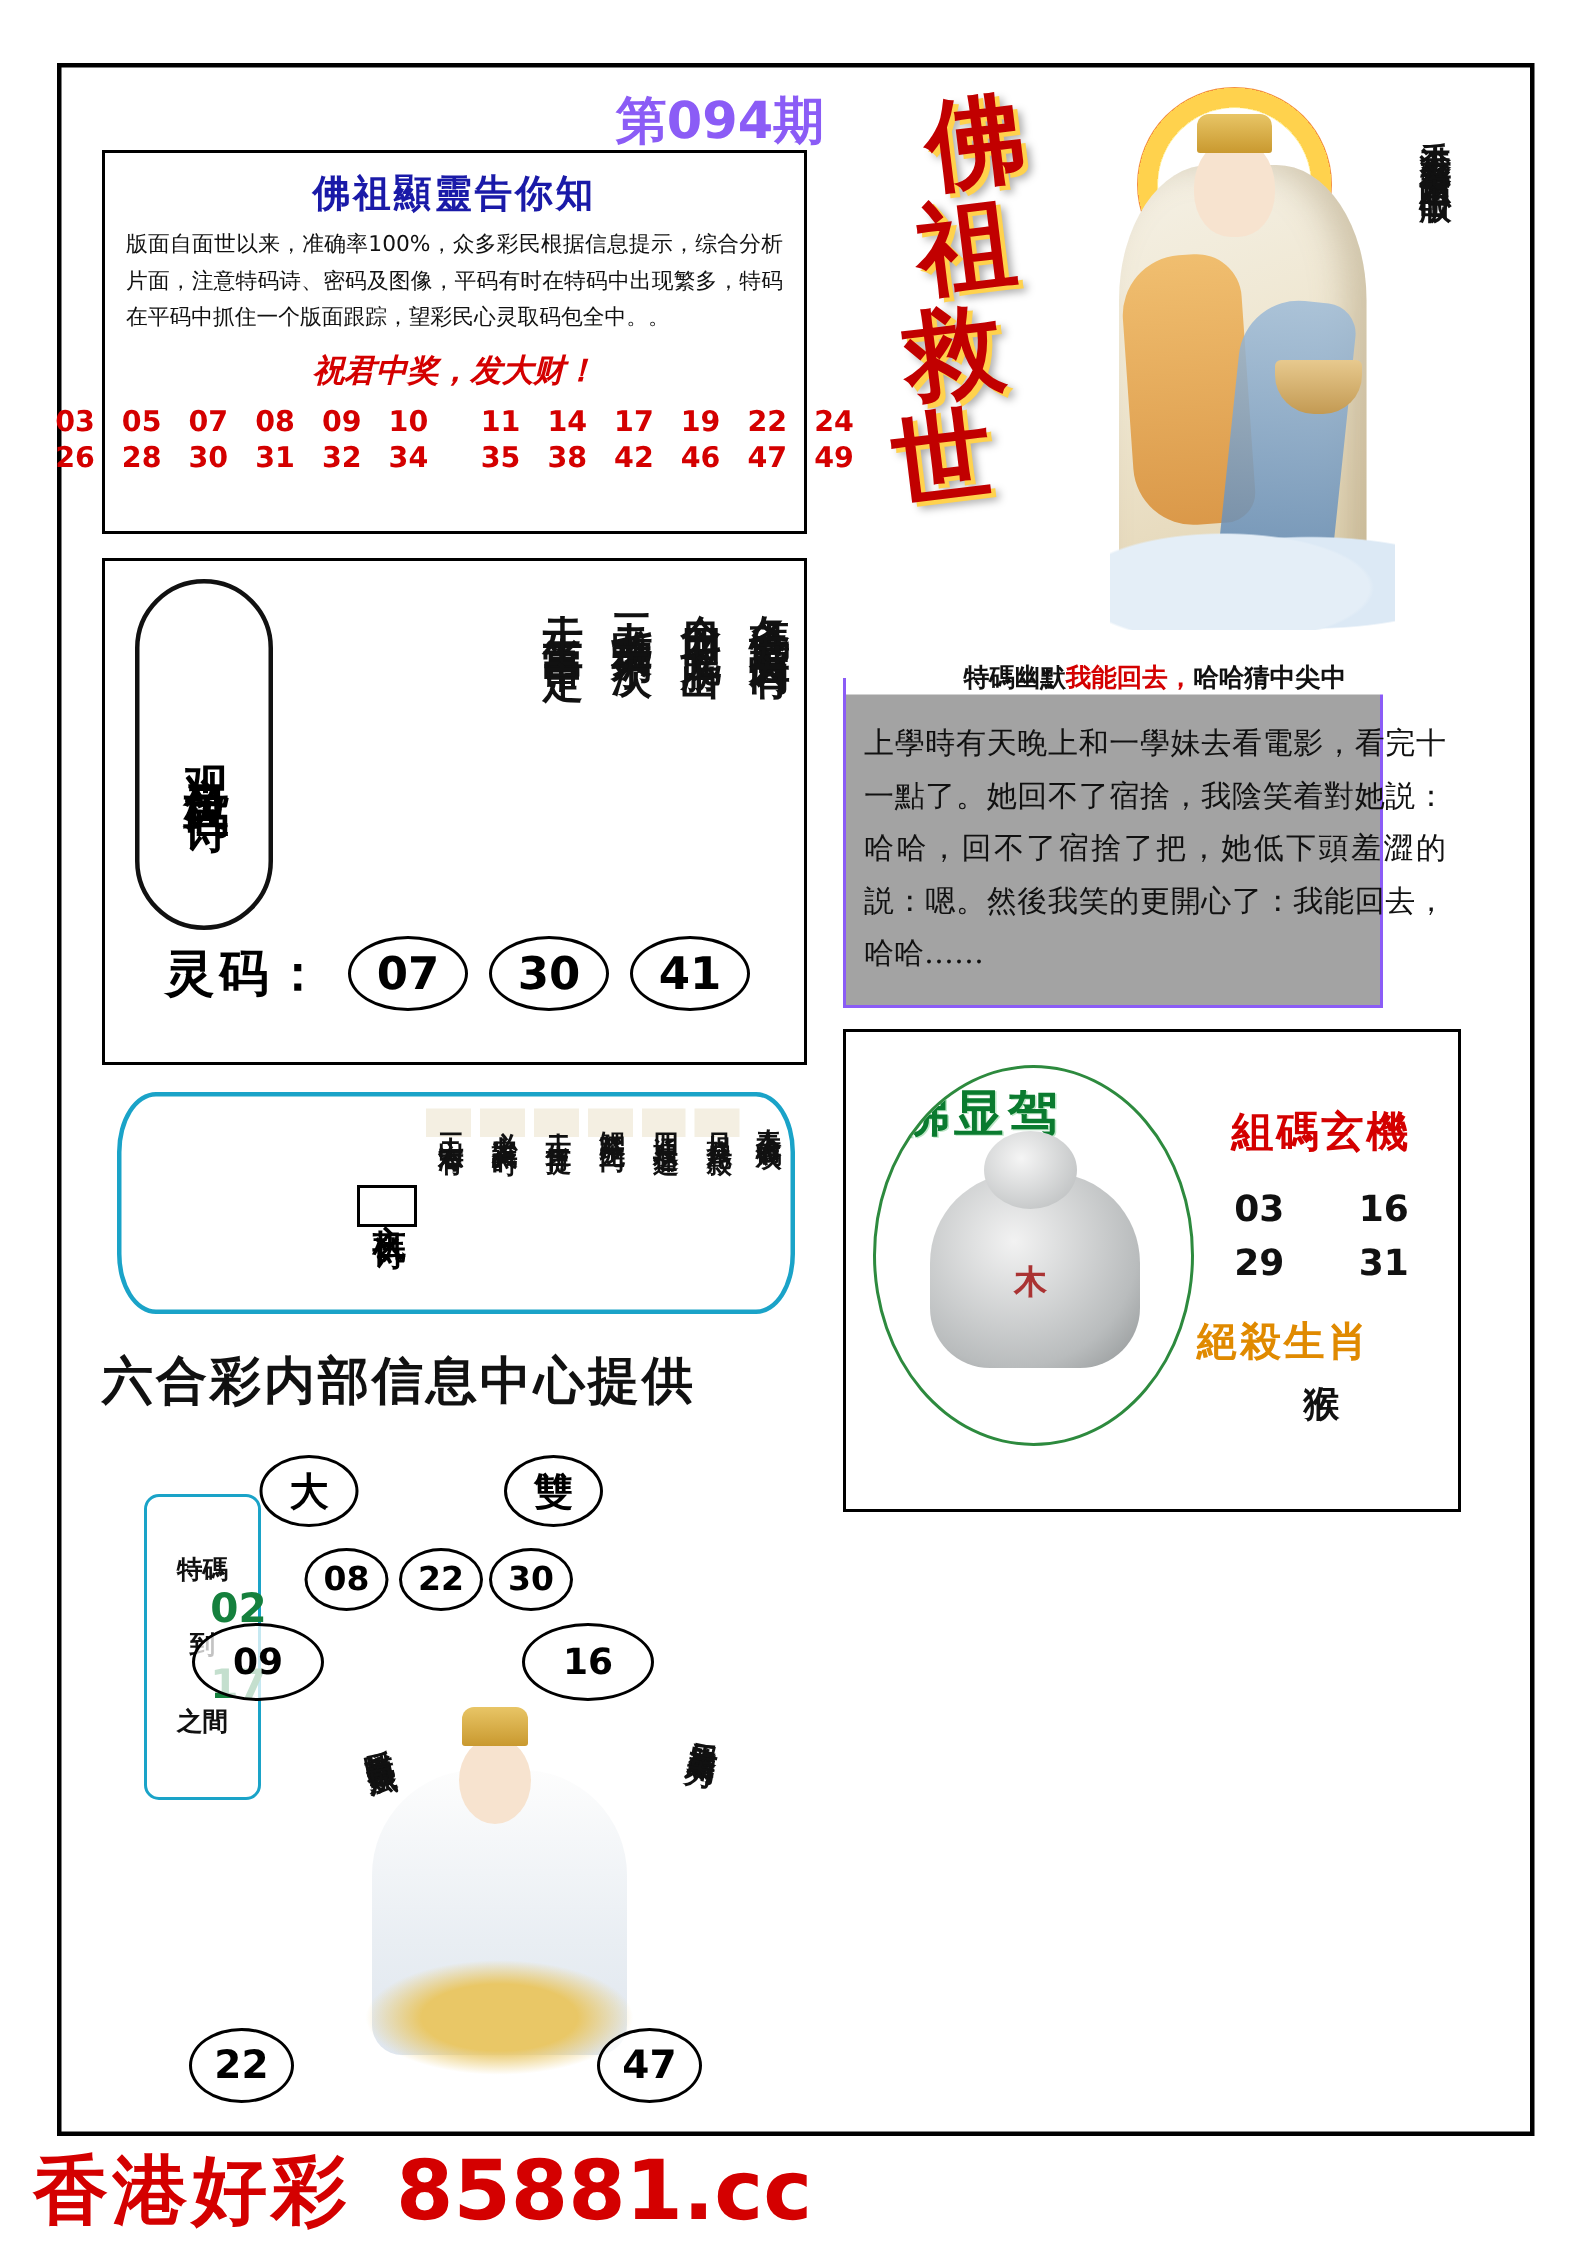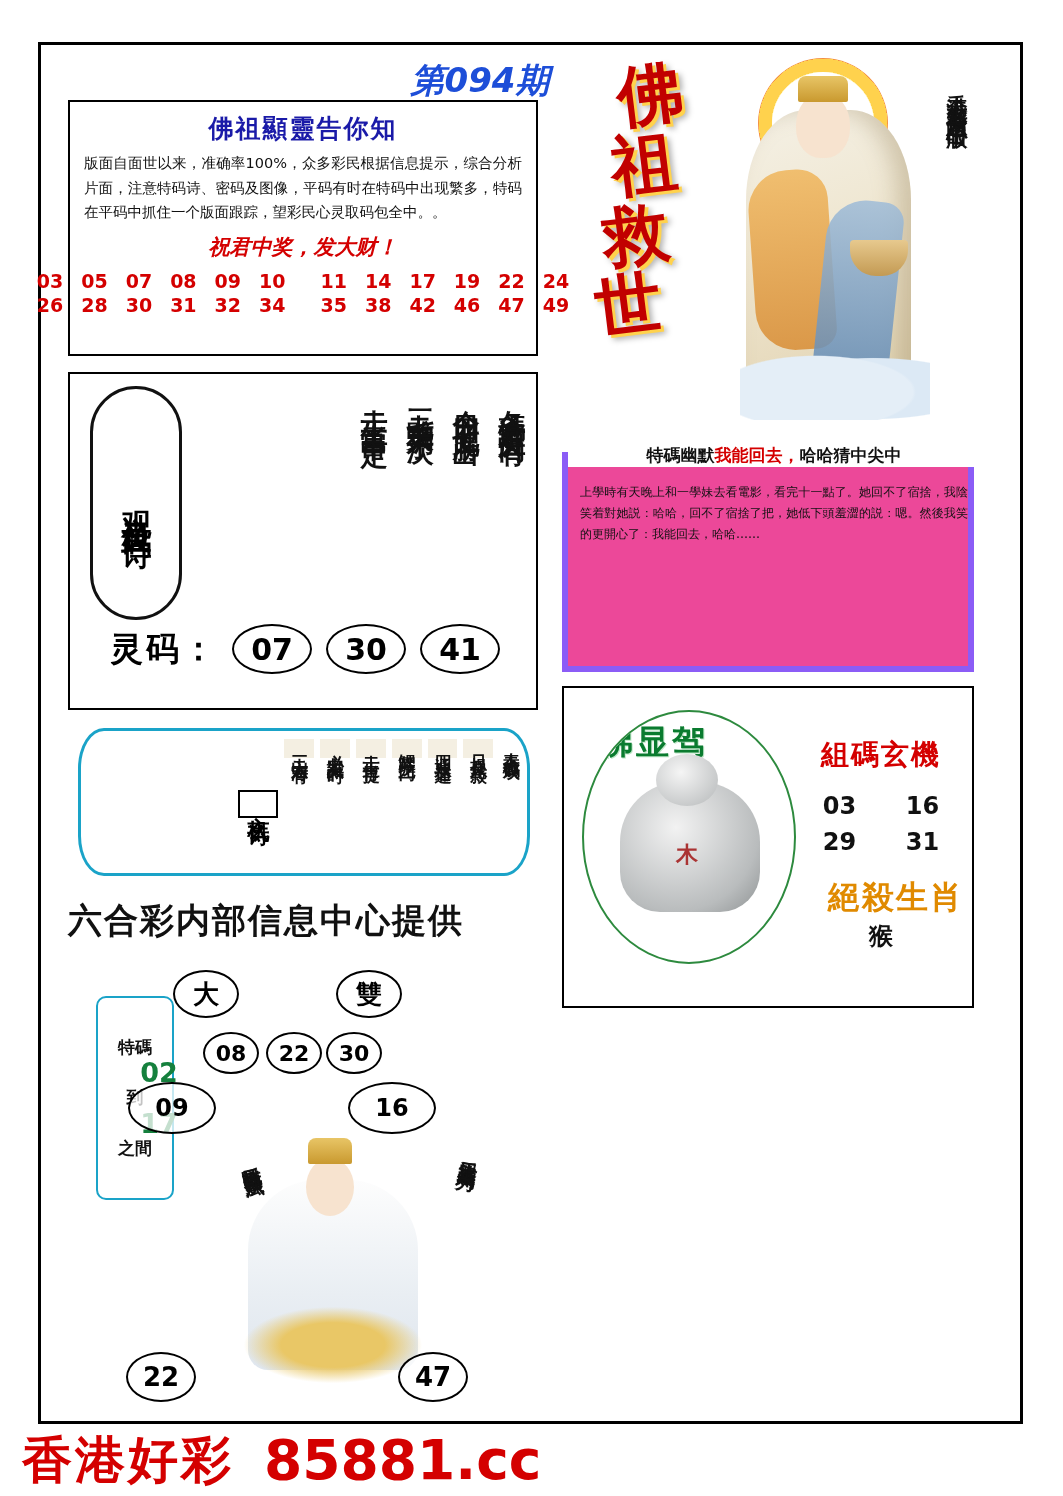--- a/index.html
+++ b/index.html
@@ -1,20 +1,20 @@
 <!DOCTYPE html>
 <html><head>
 <meta charset="utf-8">
 <style>
   html,body{margin:0;padding:0;}
   body{width:1063px;height:1496px;background:#ffffff;font-family:"DejaVu Sans","Liberation Sans",sans-serif;position:relative;overflow:hidden;}
   .page{position:absolute;left:0;top:0;width:1063px;height:1496px;}
   .frame{position:absolute;left:38px;top:42px;width:985px;height:1382px;border:3px solid #000;box-sizing:border-box;background:#fff;}
   
-  .issue{position:absolute;left:330px;top:58px;width:300px;text-align:center;font-size:34px;font-weight:bold;color:#1d4ed8;font-family:"DejaVu Sans",sans-serif;font-style:italic;}
+  .issue{position:absolute;left:330px;top:58px;width:300px;text-align:center;font-size:34px;font-weight:bold;color:#8b5cf6;font-family:"DejaVu Sans",sans-serif;}
   .box-top{position:absolute;left:68px;top:100px;width:470px;height:256px;border:2px solid #000;box-sizing:border-box;background:#fff;}
   .box-top h2{margin:10px 0 6px 0;text-align:center;font-size:25px;color:#1a1aa8;font-weight:bold;letter-spacing:2px;}
   .box-top p{margin:0 14px;font-size:14.5px;line-height:1.7;color:#111;text-align:justify;}
   .wish{text-align:center;color:#d40000;font-size:21px;font-weight:bold;font-style:italic;margin-top:8px;}
   .helpline{text-align:center;color:#1a1aa8;font-size:22px;font-weight:bold;margin-top:6px;letter-spacing:2px;}
   .numgrid{margin-top:8px;display:flex;justify-content:center;}
   .numgrid table{border-collapse:collapse;}
   .numgrid td{color:#d40000;font-size:19px;font-weight:bold;padding:1px 9px;text-align:center;font-family:"DejaVu Sans",sans-serif;}
   .numgrid td.gap{padding-left:26px;}
   
@@ -61,36 +61,36 @@
   .tema .big{font-size:27px;color:#15803d;margin-left:48px;}
   .ball{position:absolute;border:2px solid #000;border-radius:50%;display:flex;align-items:center;justify-content:center;font-weight:bold;font-family:"DejaVu Sans",sans-serif;background:rgba(255,255,255,.75);}
   .guanyin{position:absolute;left:140px;top:150px;width:250px;height:290px;}
   .gy-robe{position:absolute;left:40px;top:70px;width:170px;height:190px;background:linear-gradient(180deg,#fdfdfd,#e9eef3 60%,#dfe6ee);border-radius:70px 70px 20px 20px;}
   .gy-head{position:absolute;left:98px;top:48px;width:48px;height:58px;background:#f7e3cf;border-radius:50%;}
   .gy-crown{position:absolute;left:100px;top:28px;width:44px;height:26px;background:linear-gradient(180deg,#e8c566,#c9992f);border-radius:8px 8px 2px 2px;}
   .gy-dragon{position:absolute;left:20px;top:190px;width:210px;height:90px;background:radial-gradient(ellipse at 50% 50%,#e9c766 0 35%,rgba(233,199,102,0) 60%);border-radius:50%;}
   .sidetext-l{position:absolute;left:168px;top:192px;writing-mode:vertical-rl;font-size:19px;font-weight:bold;color:#111;transform:rotate(-12deg);letter-spacing:2px;}
   .sidetext-r{position:absolute;left:392px;top:186px;writing-mode:vertical-rl;font-size:19px;font-weight:bold;color:#111;transform:rotate(12deg);letter-spacing:2px;}
   
-  .jokebox{position:absolute;left:562px;top:452px;width:412px;height:220px;border:6px solid #8b5cf6;box-sizing:border-box;background:#ec4899;}
+  .jokebox{position:absolute;left:562px;top:452px;width:360px;height:220px;border:2px solid #8b5cf6;box-sizing:border-box;background:#a3a3a3;}
   .joketitle{position:absolute;left:0;top:-14px;width:412px;text-align:center;font-size:17px;font-weight:bold;background:#fff;}
   .joketitle .k{color:#111;}
   .joketitle .r{color:#d40000;}
-  .joketxt{position:absolute;left:12px;top:24px;width:388px;font-size:12px;line-height:1.75;color:#111;font-family:"DejaVu Serif","Liberation Serif",serif;text-align:justify;}
+  .joketxt{position:absolute;left:12px;top:24px;width:388px;font-size:20px;line-height:1.75;color:#111;font-family:"DejaVu Serif","Liberation Serif",serif;text-align:justify;}
   .buddhabox{position:absolute;left:562px;top:686px;width:412px;height:322px;border:2px solid #000;box-sizing:border-box;background:#fff;}
   .oval{position:absolute;left:18px;top:22px;width:210px;height:250px;border:2px solid #2d8a3e;border-radius:50%;background:#fff;overflow:hidden;}
   .bd-body{position:absolute;left:36px;top:70px;width:140px;height:130px;background:radial-gradient(ellipse at 40% 35%,#f2f2f2,#b9bcbd 70%,#8e9293);border-radius:60px 60px 40px 40px;}
   .bd-head{position:absolute;left:72px;top:42px;width:62px;height:52px;background:radial-gradient(ellipse at 40% 35%,#f5f5f5,#b5b8b9);border-radius:50%;}
   .bd-char{position:absolute;left:92px;top:128px;font-size:22px;font-weight:bold;color:#a33;}
   .fxl{position:absolute;left:16px;top:8px;font-size:33px;font-weight:bold;color:#0a7b2f;letter-spacing:3px;text-shadow:1px 1px 0 #bfe7c8;}
   .mima{position:absolute;left:52px;top:246px;font-size:17px;color:#c00;font-weight:bold;}
   .zmxj{position:absolute;left:234px;top:48px;width:166px;text-align:center;font-size:28px;font-weight:bold;color:#d40000;letter-spacing:2px;}
   .zm-nums{position:absolute;left:234px;top:96px;width:166px;}
   .zm-nums div{display:flex;justify-content:space-around;font-size:24px;font-weight:bold;color:#111;margin:8px 0;font-family:"DejaVu Sans",sans-serif;}
-  .jssx{position:absolute;left:234px;top:188px;width:166px;text-align:right;font-size:32px;font-weight:bold;color:#e08a00;letter-spacing:2px;}
+  .jssx{position:absolute;left:234px;top:188px;width:166px;text-align:left;font-size:27px;font-weight:bold;color:#e08a00;letter-spacing:2px;}
   .jssx-v{position:absolute;left:234px;top:232px;width:166px;text-align:center;font-size:24px;font-weight:bold;color:#111;}
   .tetie{position:absolute;left:586px;top:1030px;width:382px;height:370px;border:3px dashed #2d8a3e;border-radius:14px;box-sizing:border-box;background:#fff;}
   .tt-title{position:absolute;left:0;top:14px;width:376px;text-align:center;font-size:32px;font-weight:bold;color:#c10000;letter-spacing:6px;text-shadow:2px 2px 0 #ffd24d;font-family:"DejaVu Serif","Liberation Serif",serif;}
   .tt-sub{position:absolute;left:0;top:62px;width:376px;text-align:center;font-size:21px;font-weight:bold;color:#c10000;letter-spacing:3px;}
   .tt-grid{position:absolute;left:14px;top:100px;width:348px;height:250px;display:flex;flex-direction:row-reverse;justify-content:space-between;}
   .ttcol{writing-mode:vertical-rl;font-size:25px;line-height:1.42;letter-spacing:6px;color:#2b2b8a;font-weight:bold;font-family:"DejaVu Serif","Liberation Serif",serif;}
   
   .footer{position:absolute;left:0;top:1424px;width:1063px;height:72px;display:flex;align-items:center;}
   .f-cn{font-size:50px;font-weight:bold;color:#d40000;letter-spacing:3px;margin-left:22px;font-family:"DejaVu Serif","Liberation Serif",serif;}
   .f-url{font-size:55px;font-weight:bold;color:#d40000;margin-left:30px;font-family:"DejaVu Sans",sans-serif;}

